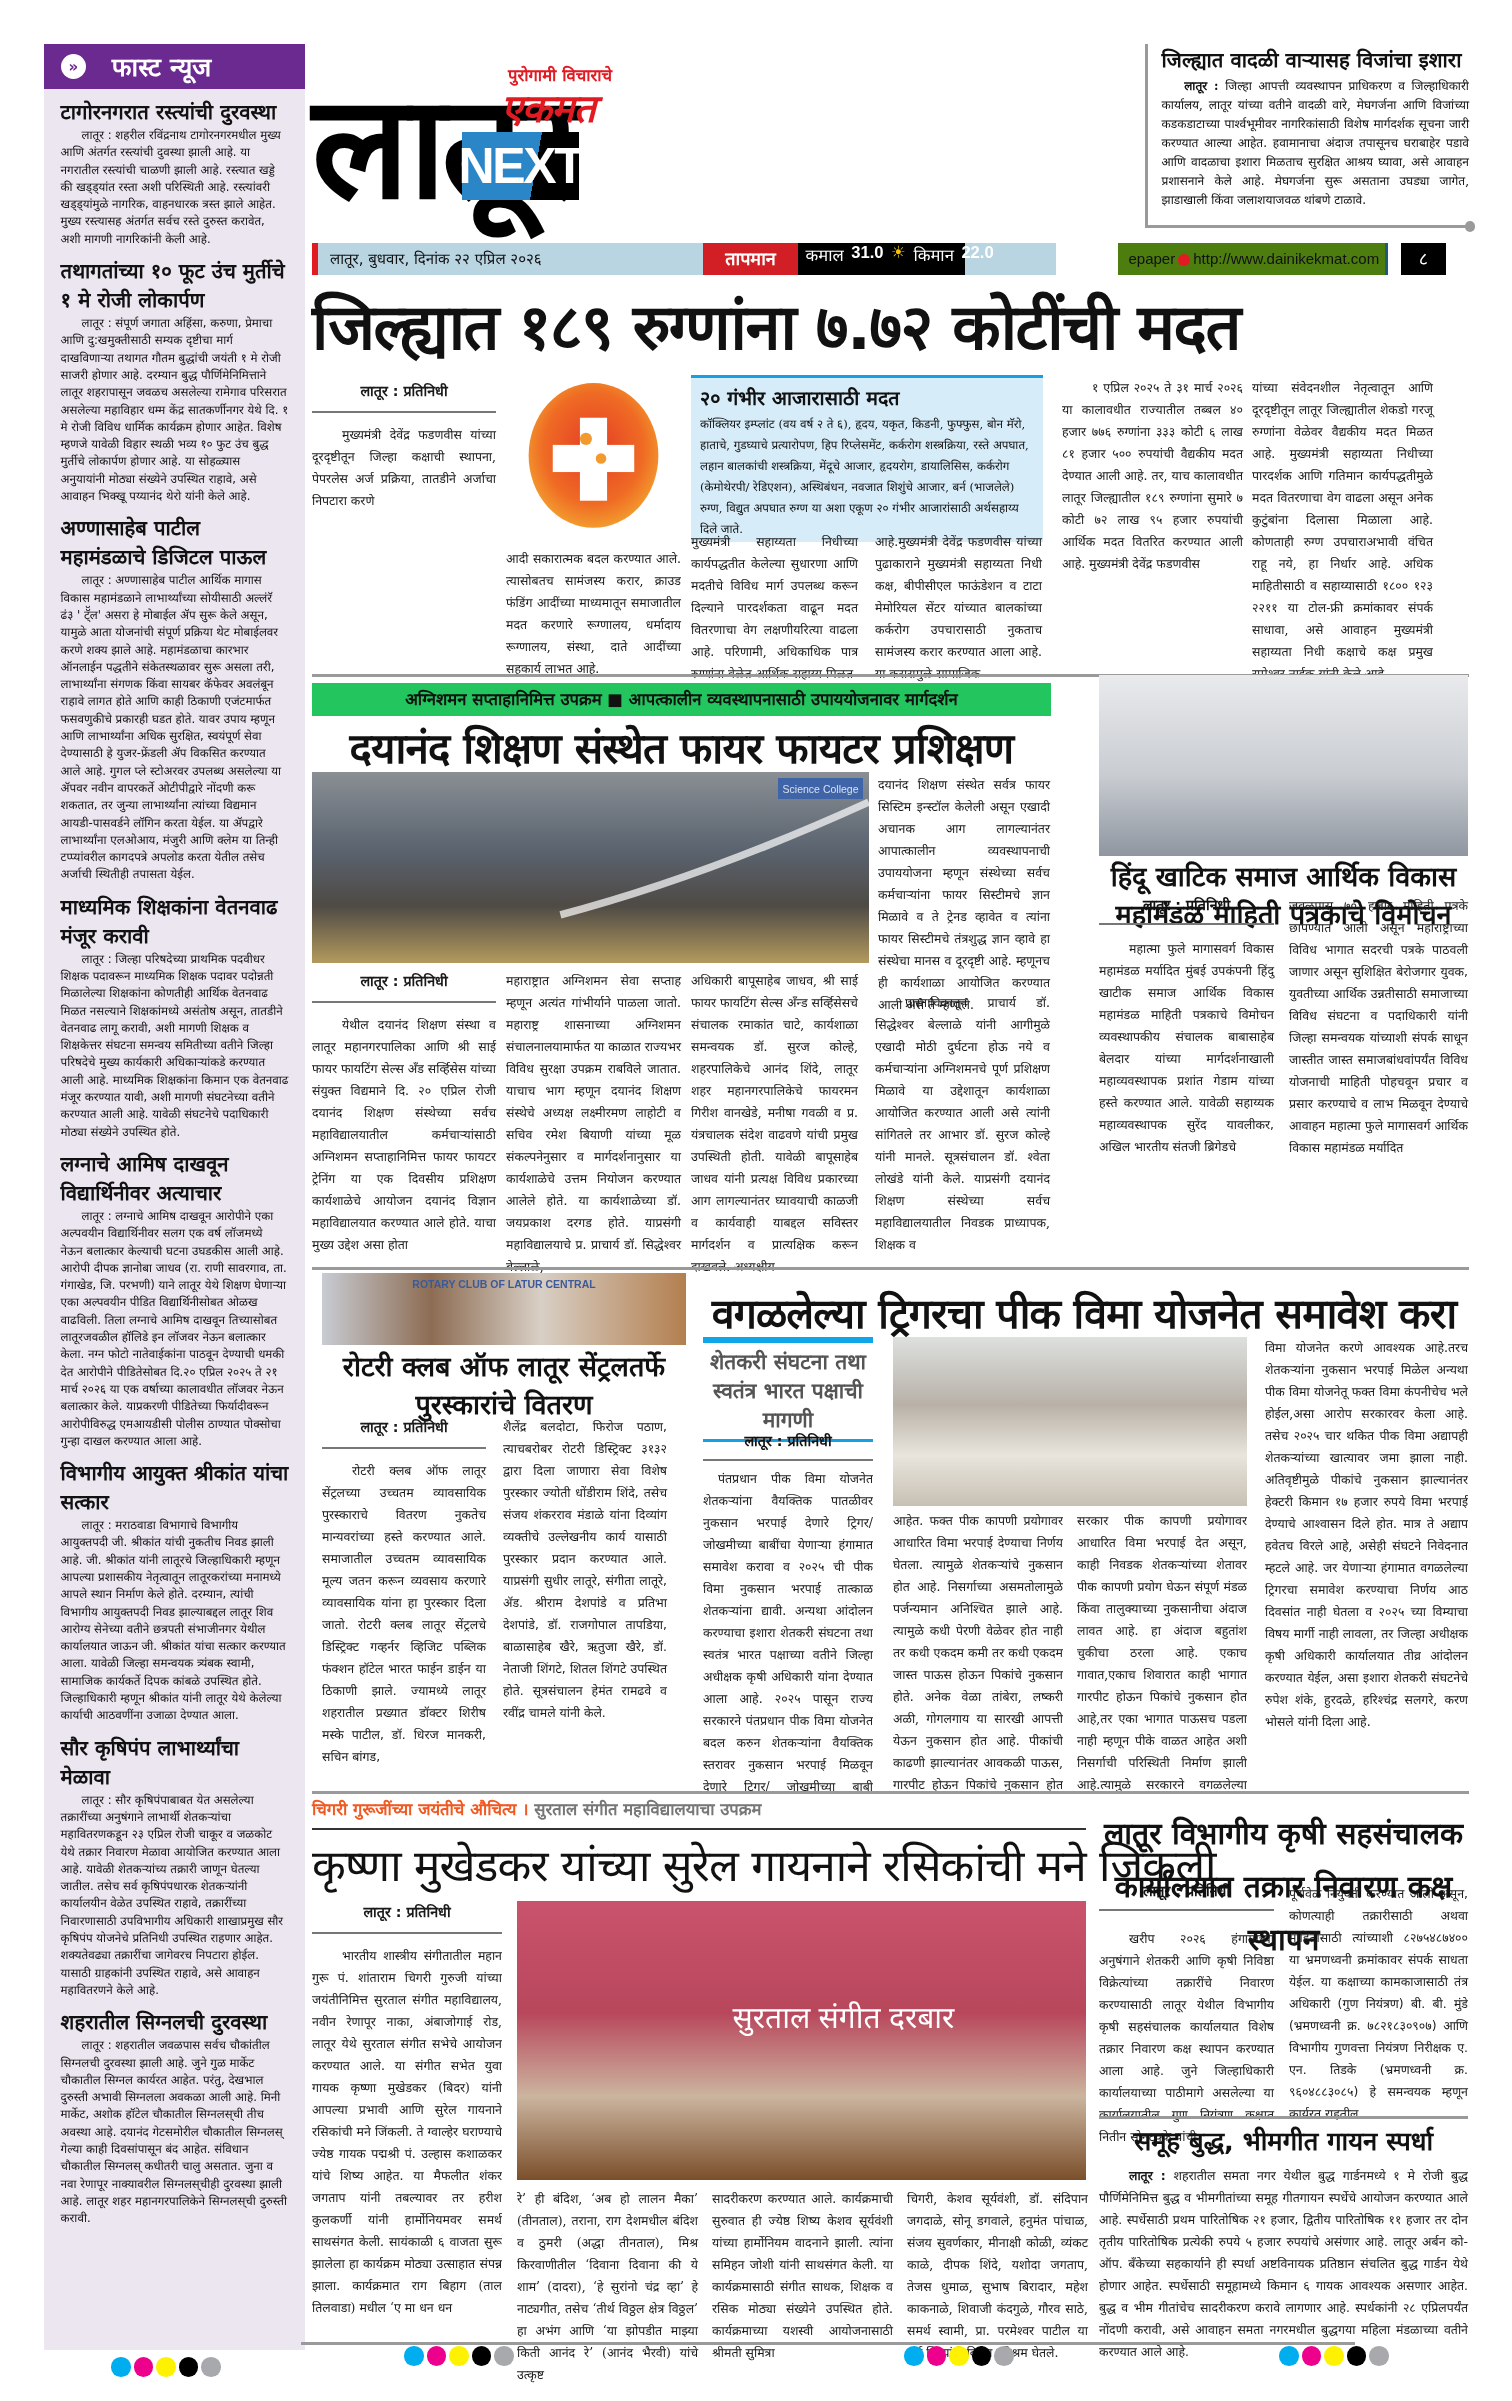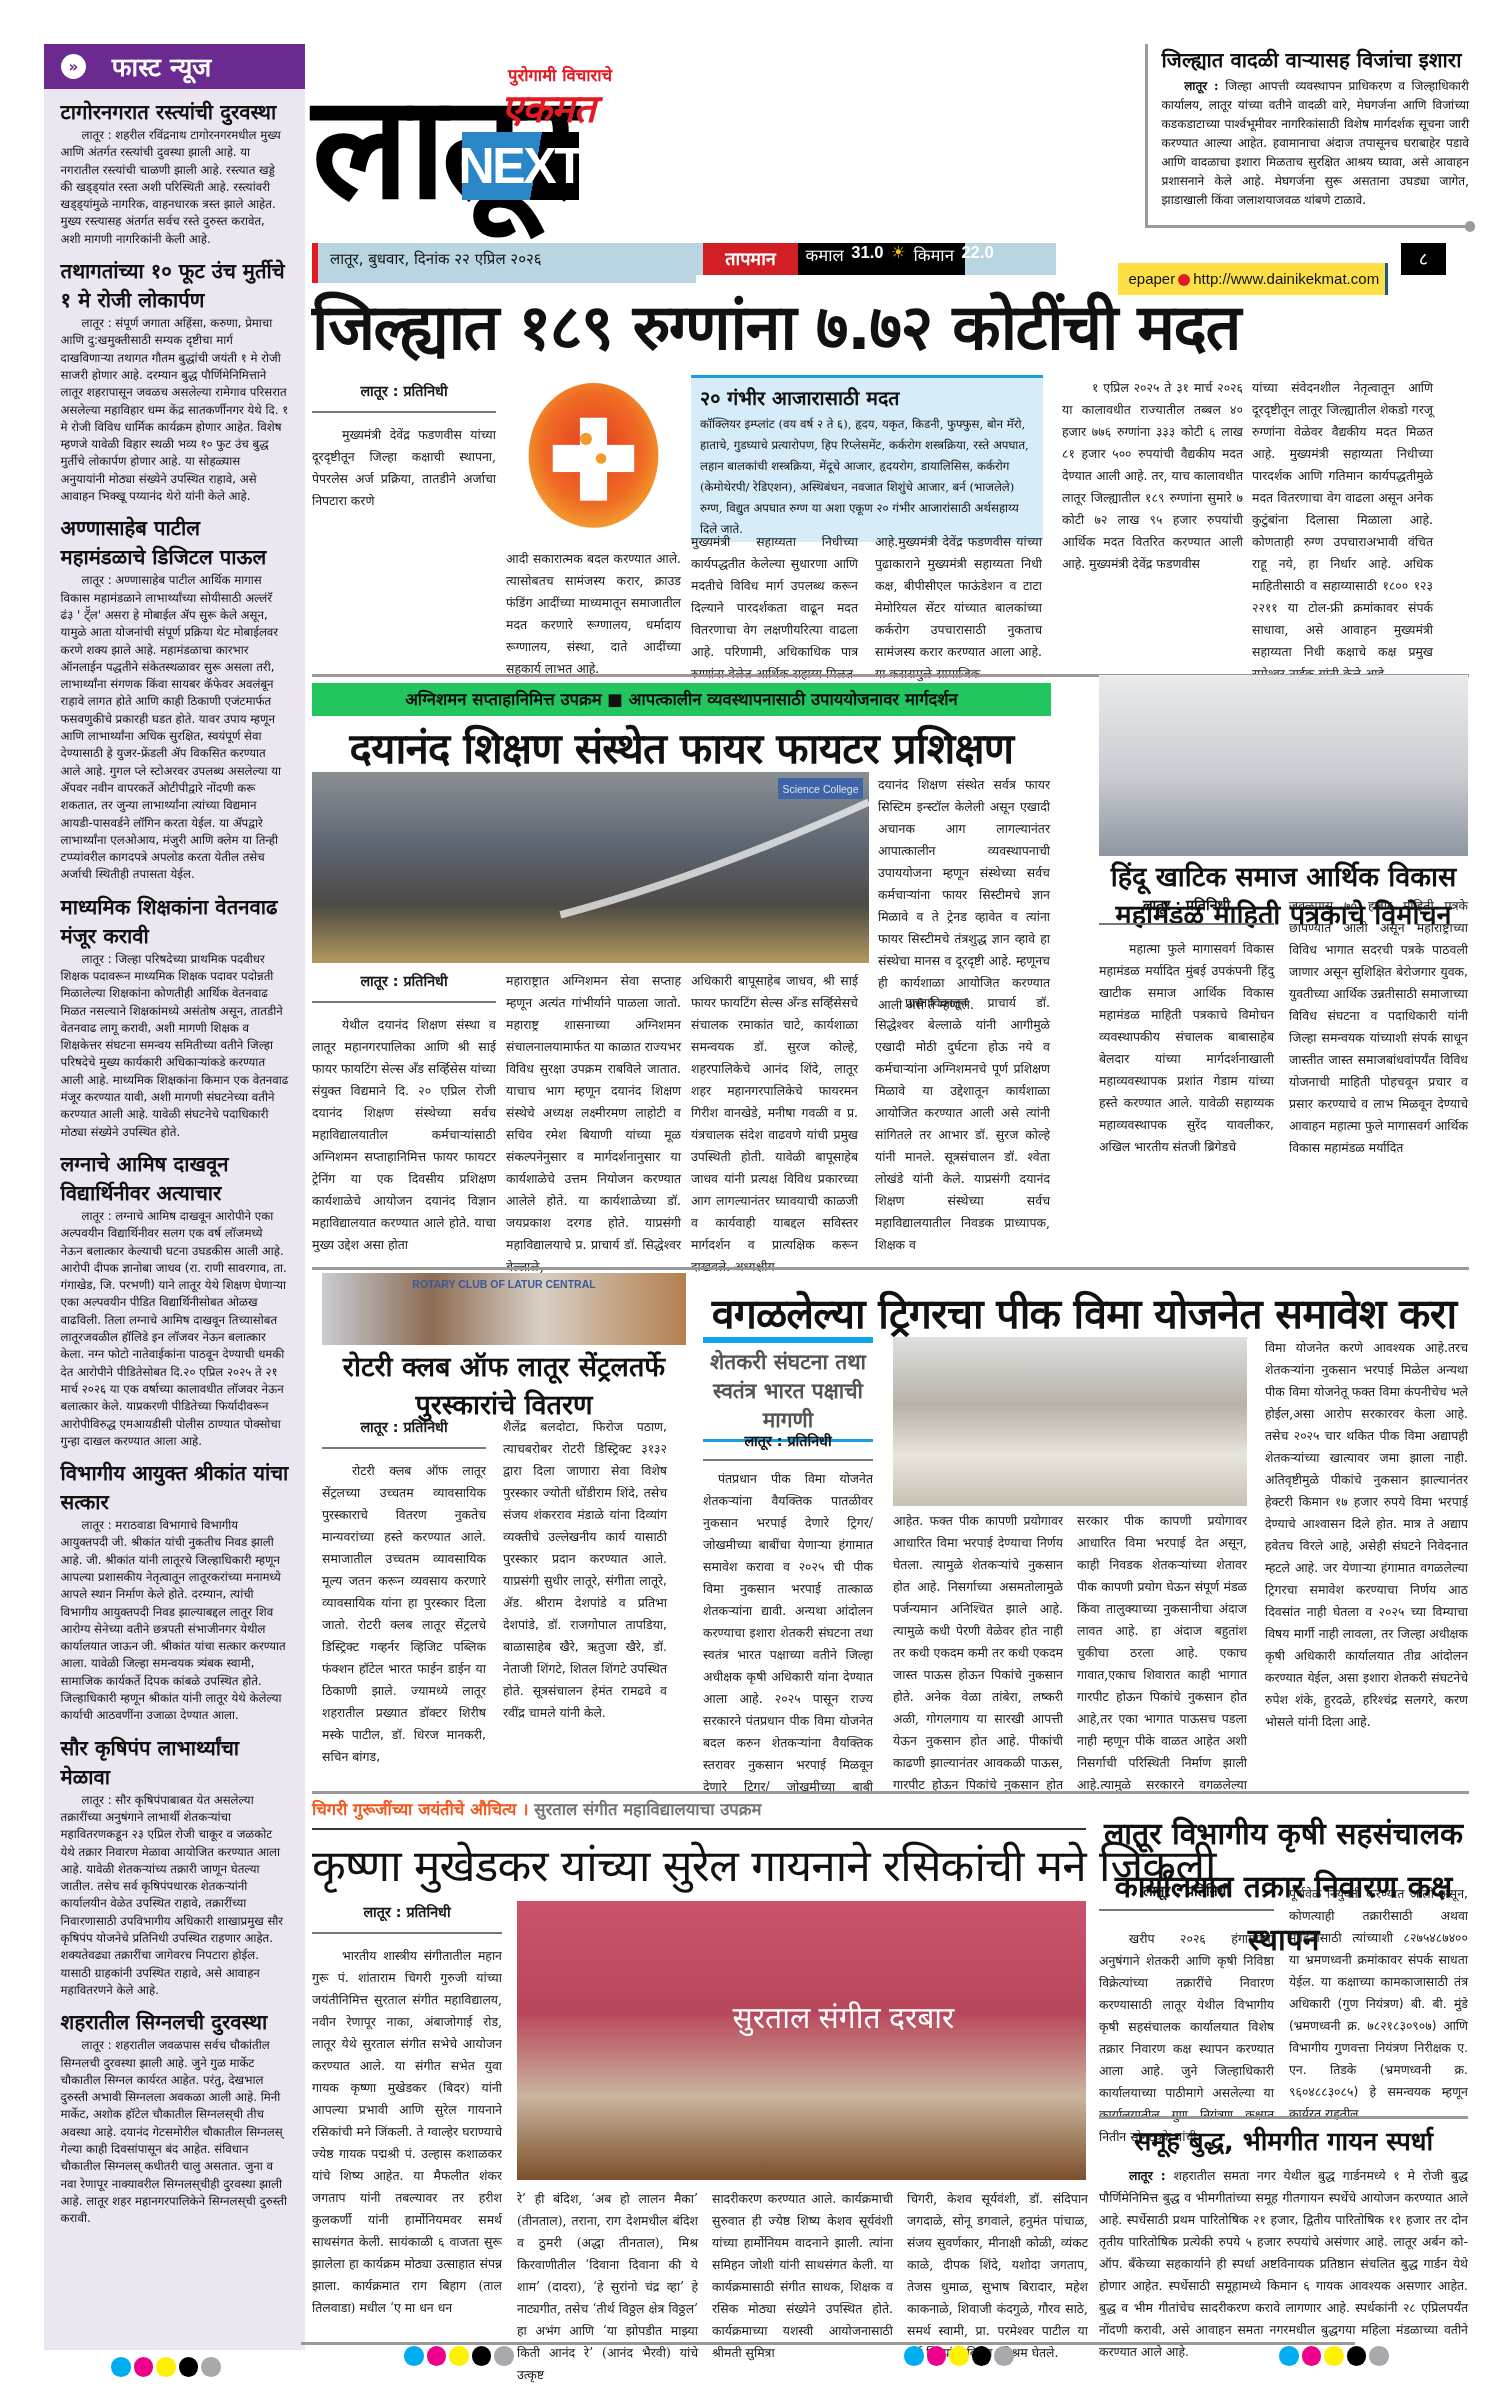--- a/index.html
+++ b/index.html
@@ -31,27 +31,27 @@
 
   
   #weather-box { left: 1145px; top: 44px; width: 324px; height: 184px; border-left: 3px solid #9a9a9a; border-bottom: 3px solid #9a9a9a; padding: 0 0 0 13.6px; }
   #weather-box h3 { font-size: 20.3px; font-weight: bold; line-height: 33px; }
   #weather-box .wb-body { font-size: 12px; line-height: 19px; text-align: justify; }
   #weather-box .wb-body b { padding-left: 22.6px; }
   #weather-box .dot { position: absolute; right: -6px; bottom: -6.8px; width: 10.5px; height: 10.5px; border-radius: 50%; background: #9a9a9a; }
 
   
   #datebar { left: 312px; top: 243px; width: 1158px; height: 32px; }
-  #datebar .date-cell { position: absolute; left: 0; top: 0; width: 384px; height: 40px; background: #b9d5e2; border-left: 6px solid #e21b23; font-size: 15px; line-height: 32px; padding-left: 12px; }
+  #datebar .date-cell { position: absolute; left: 0; top: 0; width: 384px; height: 32px; background: #b9d5e2; border-left: 6px solid #e21b23; font-size: 15px; line-height: 32px; padding-left: 12px; }
   #datebar .temp-cell { position: absolute; left: 384px; top: 0; width: 360px; height: 32px; background: #b9d5e2; }
   #datebar .temp { position: absolute; left: 486px; top: 0; height: 32px; width: 167px; background: #000; display: flex; color: #fff; }
   #datebar .temp-label { position: absolute; left: 391px; top: 0; width: 95px; height: 32px; background: #d11f25; color: #fff; font-size: 18px; font-weight: bold; line-height: 32px; text-align: center; }
   #datebar .temp span { font-size: 16.6px; margin-left: 7.5px; }
   #datebar .sun { color: #f7c300; font-size: 21px; margin-left: 4.5px; }
-  #datebar .epaper { position: absolute; left: 806px; top: 0; width: 270px; height: 32px; background: #fde047; border-right: 3.8px solid #1e5c7a; font-size: 15px; line-height: 32px; padding-left: 10.5px; font-family: "Liberation Sans", sans-serif; margin-top: 20px; }
+  #datebar .epaper { position: absolute; left: 806px; top: 0; width: 270px; height: 32px; background: #4d7c0f; border-right: 3.8px solid #1e5c7a; font-size: 15px; line-height: 32px; padding-left: 10.5px; font-family: "Liberation Sans", sans-serif; }
   #datebar .epaper .cursor { display: inline-block; width: 12px; height: 12px; border-radius: 50%; background: #e21b23; margin: 0 3px; vertical-align: -1.5px; }
   #datebar .pageno { position: absolute; left: 1089px; top: 0; width: 45px; height: 32px; background: #000; color: #fff; font-size: 18px; line-height: 32px; text-align: center; }
 
   
   #lead-headline { left: 312px; top: 290px; font-size: 63px; font-weight: bold; letter-spacing: -1.5px; line-height: 75px; white-space: nowrap; }
   #lead-col1 { left: 312px; top: 380px; width: 184px; }
   #lead-logo { left: 506px; top: 380px; width: 175px; height: 166px; }
   #lead-col2 { left: 506px; top: 548px; width: 175px; }
   #help-box { left: 691px; top: 375px; width: 352px; height: 167px; background: #d7ecf9; border-top: 3.8px solid #16a0e3; padding: 6px 9px; }
   #help-box h4 { font-size: 19.6px; font-weight: bold; line-height: 30px; }

